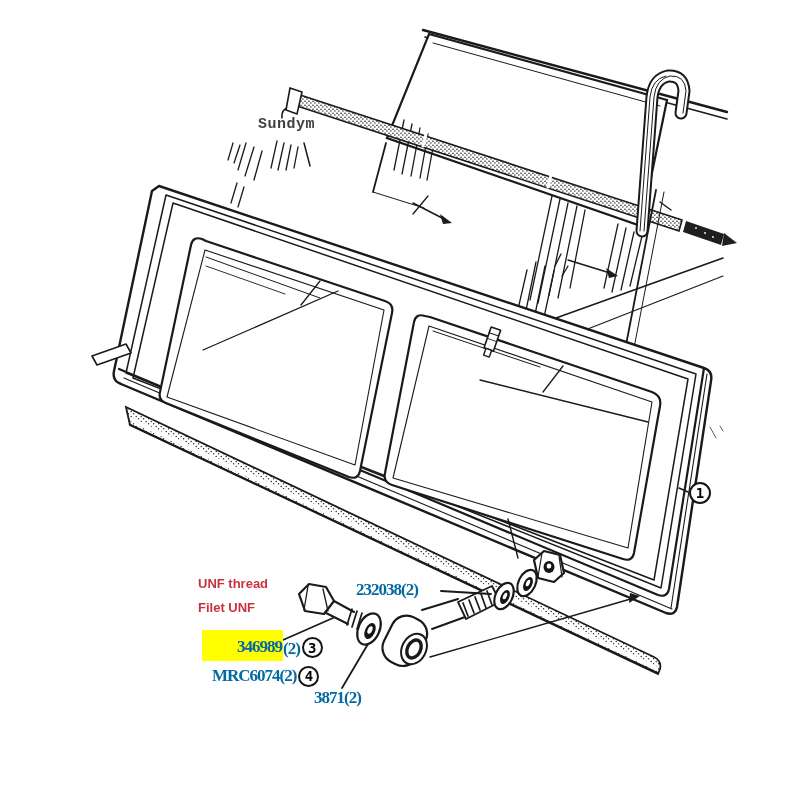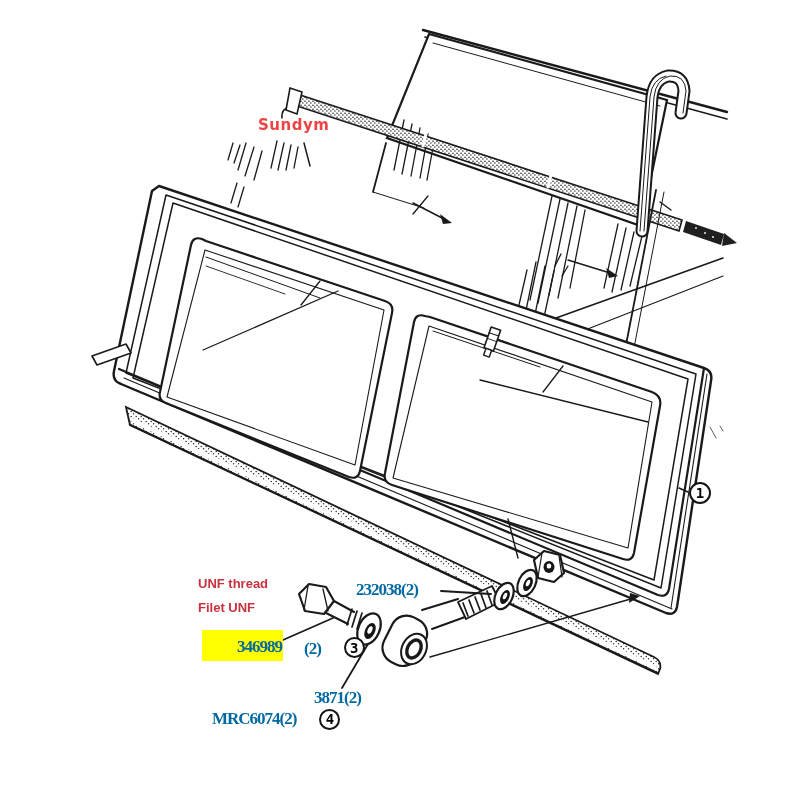--- a/index.html
+++ b/index.html
@@ -1,30 +1,30 @@
 <!DOCTYPE html>
 <html style="--ink: #1a1a1a; --note-color: #c8323e; --hl-color: #ffff00;"><head>
 <meta charset="utf-8">
 <style>
   :root{ --ink:#1a1a1a; --note-color:#c8323e; --hl-color:#ffff00; }
   html,body{margin:0;padding:0;background:#fff;}
   .stage{position:relative;width:800px;height:800px;background:#fff;overflow:hidden;
          font-family:"DejaVu Sans",sans-serif;}
   .stage svg{position:absolute;left:0;top:0;}
-  .lbl{position:absolute;color:#ef4444;white-space:nowrap;}
+  .lbl{position:absolute;color:#404040;white-space:nowrap;font-family:Liberation Mono, monospace;}
   .brand{left:258px;top:116px;font-weight:bold;font-size:15px;letter-spacing:.5px;}
   .note{left:198px;top:572px;font-family:"Liberation Sans",sans-serif;font-weight:bold;
         font-size:13px;line-height:24px;color:var(--note-color);}
   .part{font-family:Liberation Serif, serif;font-weight:bold;font-size:17px;
         letter-spacing:-1px;color:#0369a1;}
   .p232038{left:356px;top:580px;}
   .p4574{left:314px;top:688px;}
-  .row{position:absolute;display:flex;align-items:flex-end;gap:21px;}
+  .row{position:absolute;display:flex;align-items:flex-end;}
   .row346989{left:202px;top:630px;height:31px;}
-  .rowmrc{left:212px;top:663px;height:26px;align-items:center;margin-top:43px;}
+  .rowmrc{left:212px;top:663px;height:26px;align-items:center;}
   .hlbox{width:81px;height:31px;background:var(--hl-color);display:flex;
          align-items:flex-end;justify-content:flex-end;padding:0 1px 2px 0;box-sizing:border-box;}
   .refcirc{display:inline-flex;align-items:center;justify-content:center;
            width:21px;height:21px;border:2.2px solid #151515;border-radius:50%;
            font-family:"DejaVu Sans Mono",monospace;font-weight:bold;font-size:14px;
            margin-left:2px;box-sizing:border-box;background:#fff;}
   .rowmrc .refcirc{margin-bottom:0;}
   .row346989 .part{padding-bottom:2px;}
   .row346989 .refcirc{margin-bottom:3px;}
   .c1{position:absolute;left:689px;top:482px;width:22px;height:22px;margin-left:0;}

